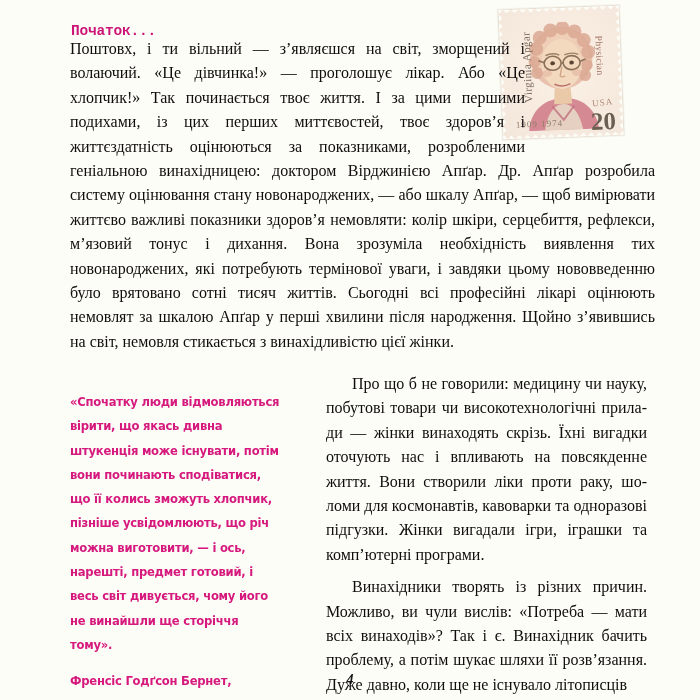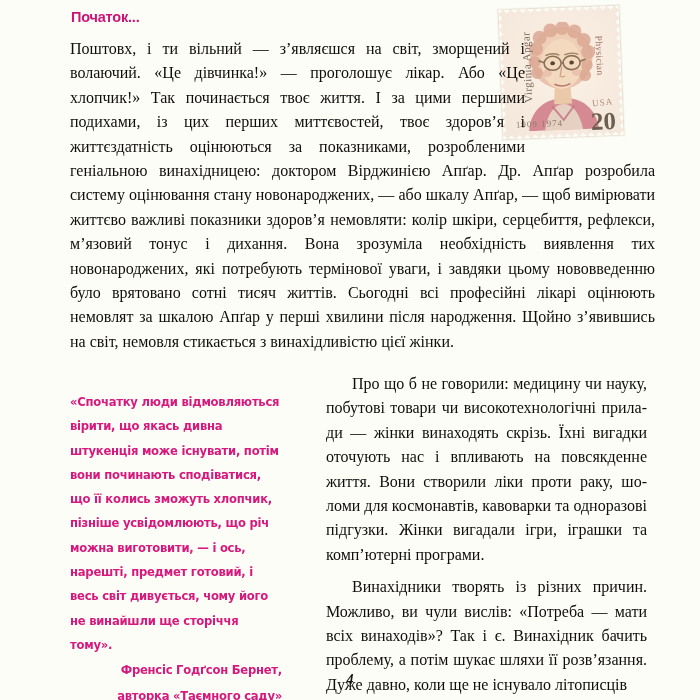--- a/index.html
+++ b/index.html
@@ -19,22 +19,22 @@
     position: relative;
     width: 700px;
     height: 700px;
     box-sizing: border-box;
   }
 
   
   .heading {
     position: absolute;
     left: 71px;
-    top: 9px;
-    font-family: Liberation Sans, sans-serif;
+    top: 23px;
+    font-family: Liberation Mono, monospace;
     font-weight: bold;
     font-size: 14.5px;
     letter-spacing: -0.2px;
     color: #cc1577;
     white-space: nowrap;
   }
 
   
   .stamp-wrap {
     position: absolute;
@@ -173,22 +173,21 @@
     top: 390px;
     width: 212px;
     font-family: "DejaVu Sans", "Liberation Sans", sans-serif;
     font-weight: bold;
     font-size: 11.6px;
     line-height: 24.3px;
     color: #d6197d;
     letter-spacing: -0.25px;
   }
   .quote-attrib {
-    margin-top: 1px;
-    text-align: right;
+    margin-top: 12px;
     color: #d6197d;
   }
 
   
   .page-number {
     position: absolute;
     left: 0;
     right: 0;
     top: 672px;
     text-align: center;

